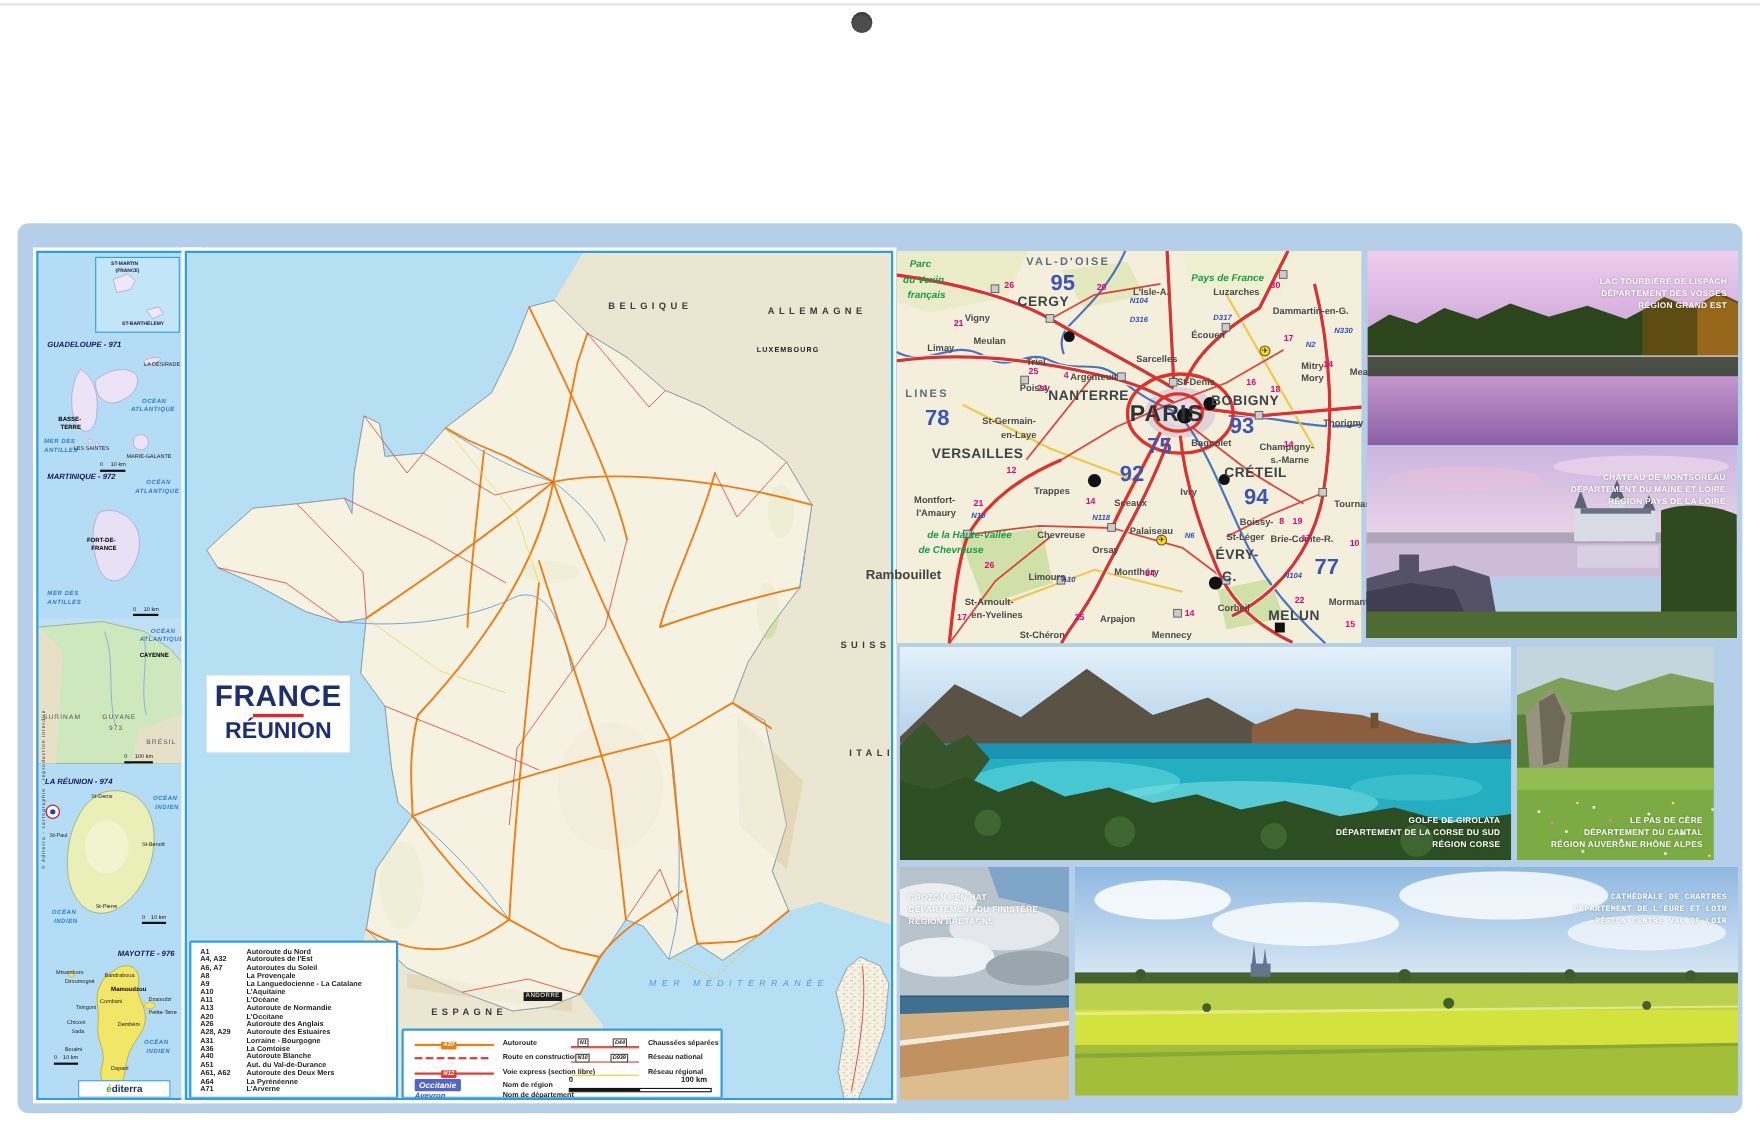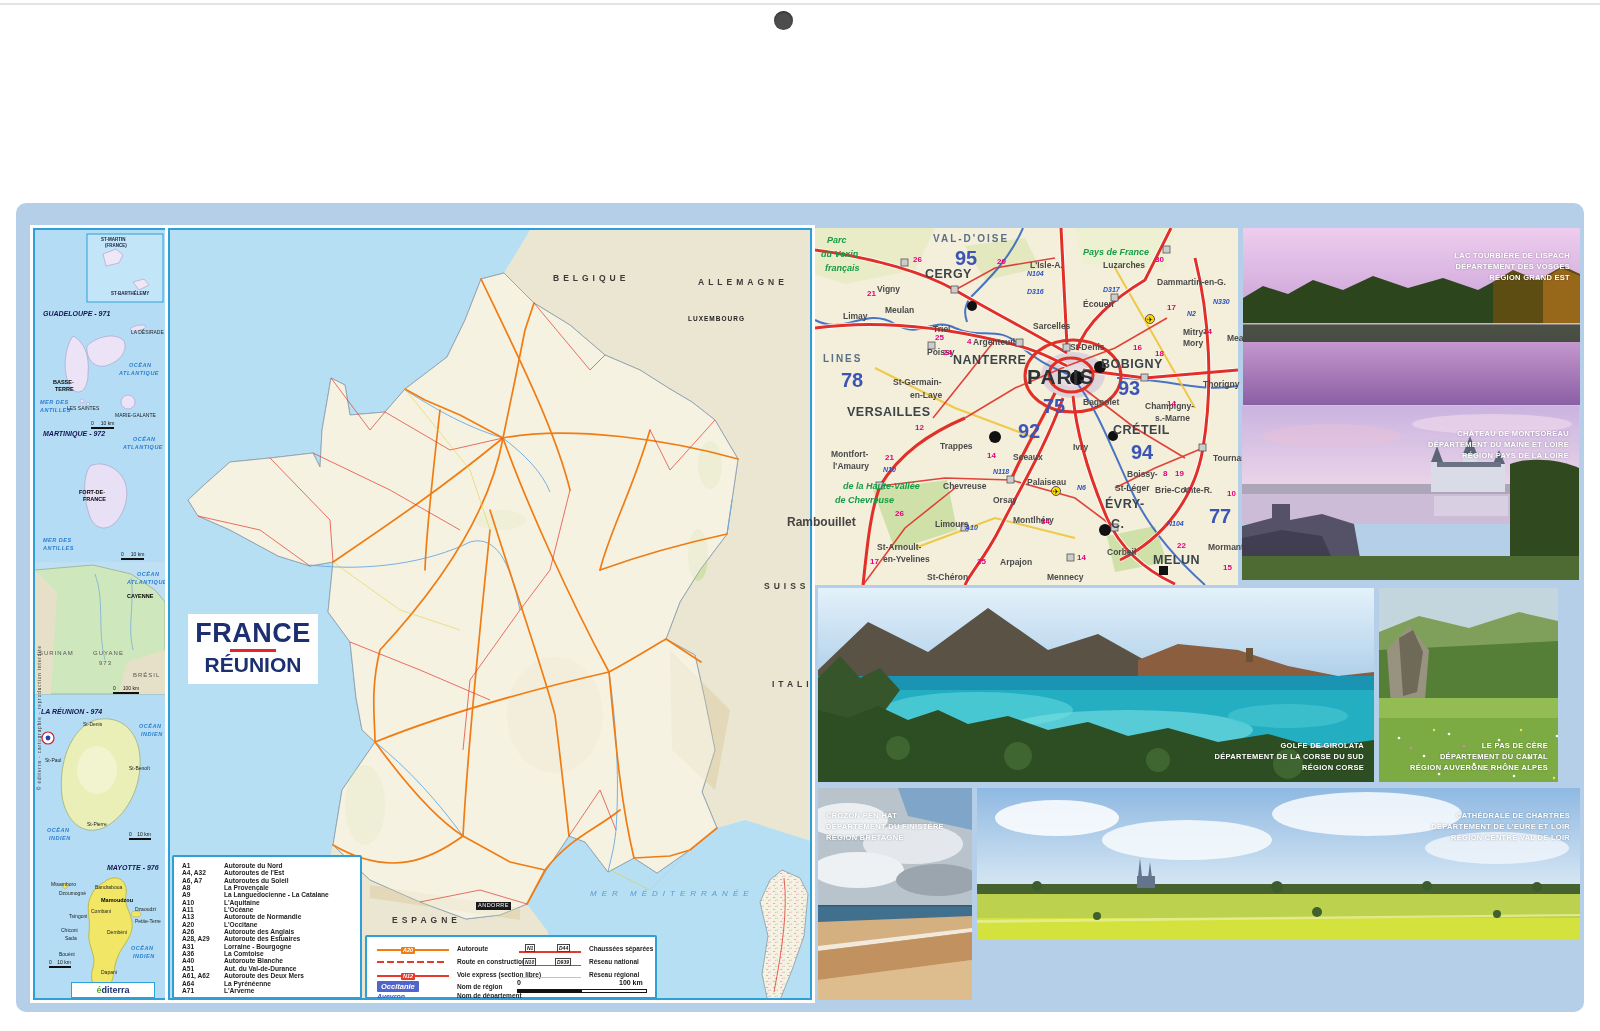--- a/index.html
+++ b/index.html
@@ -92,21 +92,21 @@
   .caption{position:absolute;font-size:7.5px;font-weight:700;color:#fff;line-height:1.45;
            letter-spacing:.3px;text-transform:uppercase;text-shadow:0 0 2px rgba(0,0,0,.35);}
   .caption.right{right:10px;text-align:right;}
   .caption.left{left:8px;text-align:left;}
   .caption.top{top:8px;margin-top:15px;} .caption.bottom{bottom:8px;margin-top:28px;}
   .p1{left:1227px;top:25px;width:337px;height:177px;}
   .p2{left:1226px;top:203px;width:337px;height:174px;}
   .p3{left:802px;top:385px;width:556px;height:194px;}
   .p4{left:1363px;top:385px;width:179px;height:194px;}
   .p5{left:802px;top:585px;width:154px;height:212px;}
-  .p6{left:961px;top:585px;width:603px;height:152px;}
+  .p6{left:961px;top:585px;width:603px;height:208px;font-family:Liberation Mono, monospace;}
 </style>
 </head>
 <body>
 
 <div class="top-rule"></div>
 <div class="hole"></div>
 
 <div class="panel">
 
   <div class="abs sb mapframe">
@@ -514,21 +514,21 @@
     </svg>
     <div style="position:absolute;left:-4px;top:-4px;width:423px;height:357px;">
         <span class="lbl dept" style="left: 118px; top: 6px;">VAL-D'OISE</span>
         <span class="lbl dept" style="left: 8px; top: 126px;">LINES</span>
         <span class="lbl deptnum" style="left: 140px; top: 20px;">95</span>
         <span class="lbl deptnum" style="left: 26px; top: 142px;">78</span>
         <span class="lbl deptnum" style="left: 303px; top: 150px;">93</span>
         <span class="lbl deptnum" style="left: 228px; top: 168px;">75</span>
         <span class="lbl deptnum" style="left: 316px; top: 214px;">94</span>
         <span class="lbl deptnum" style="left: 203px; top: 193px;">92</span>
-        <span class="lbl deptnum" style="left: 380px; top: 278px; margin-left: 14px;">77</span>
+        <span class="lbl deptnum" style="left: 380px; top: 278px;">77</span>
         <span class="lbl capital" style="left: 212px; top: 138px;">PARIS</span>
         <span class="lbl city" style="left: 110px; top: 40px;">CERGY</span>
         <span class="lbl city" style="left: 138px; top: 126px;">NANTERRE</span>
         <span class="lbl city" style="left: 286px; top: 130px;">BOBIGNY</span>
         <span class="lbl city" style="left: 32px; top: 178px;">VERSAILLES</span>
         <span class="lbl city" style="left: 298px; top: 196px;">CRÉTEIL</span>
         <span class="lbl city" style="left: 290px; top: 270px;">ÉVRY-</span>
         <span class="lbl city" style="left: 296px; top: 290px;">C.</span>
         <span class="lbl city" style="left: 338px; top: 326px;">MELUN</span>
         <span class="lbl town" style="left: 62px; top: 57px;">Vigny</span>

